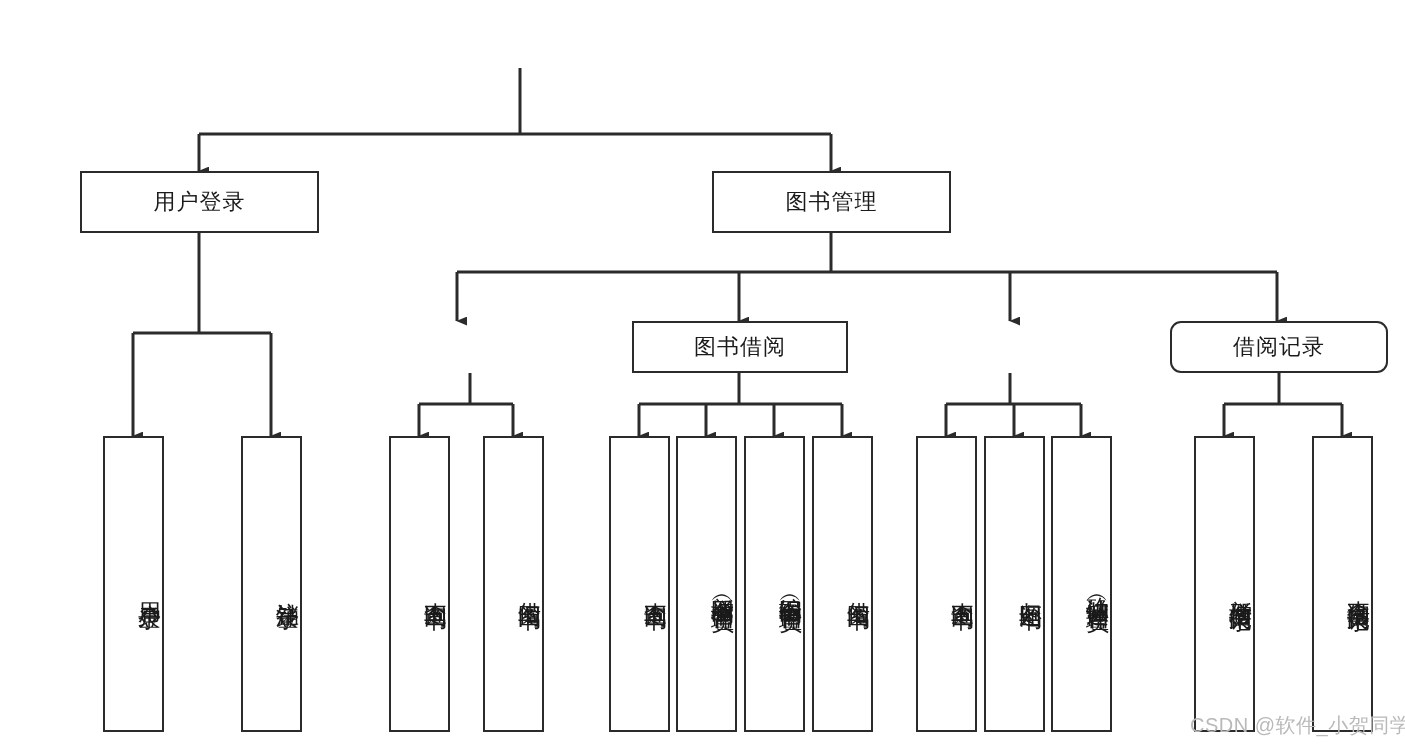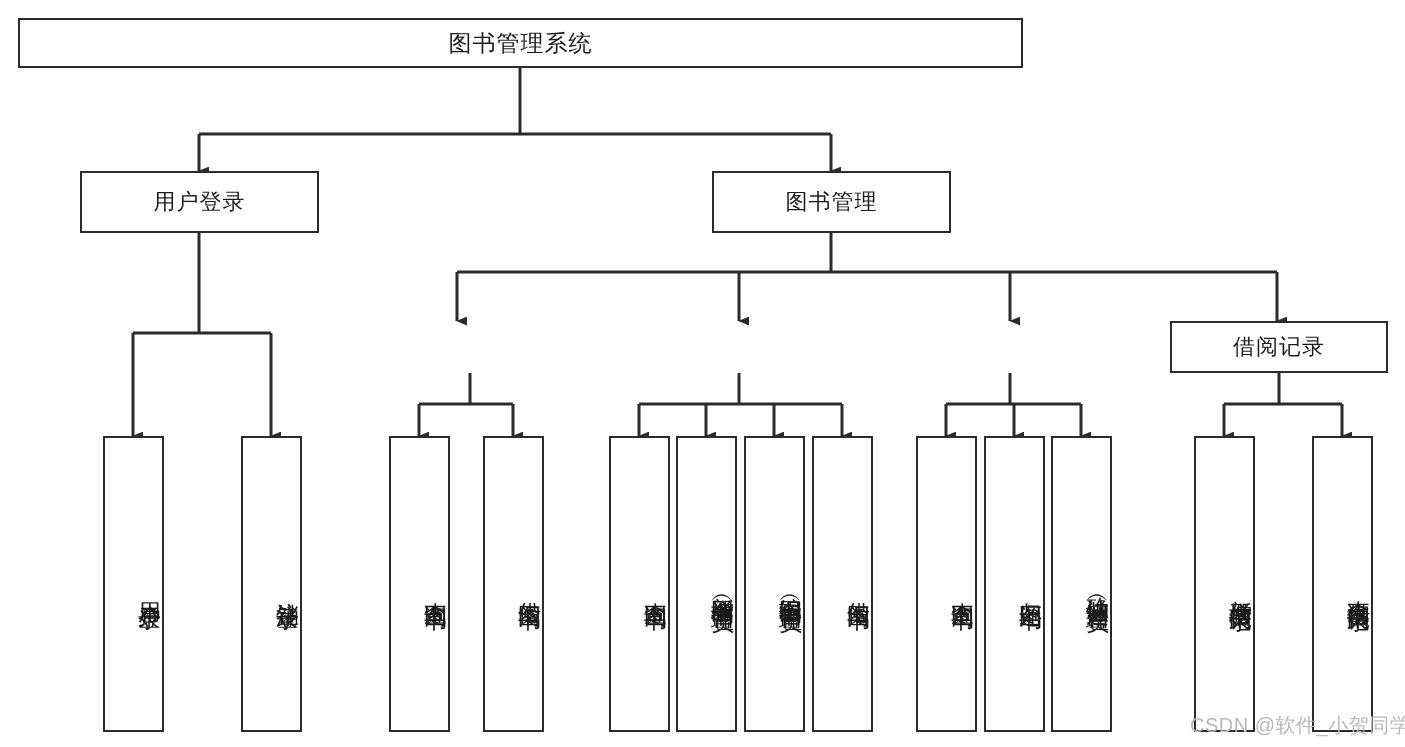--- a/index.html
+++ b/index.html
@@ -111,26 +111,26 @@
       <path d="M 1014 404 L 1014 436" marker-end="url(#arrowhead)"></path>
       <path d="M 1081 404 L 1081 436" marker-end="url(#arrowhead)"></path>
 
       <path d="M 1279 373 L 1279 404"></path>
       <path d="M 1224 404 L 1342 404"></path>
       <path d="M 1224 404 L 1224 436" marker-end="url(#arrowhead)"></path>
       <path d="M 1342 404 L 1342 436" marker-end="url(#arrowhead)"></path>
     </g>
   </svg>
 
-  <div class="node horiz root" style="left:18px; top:18px; width:1005px; height:50px;">图书管理系统</div>
 
   <div class="node horiz" style="left:80px; top:171px; width:239px; height:62px;">用户登录</div>
   <div class="node horiz" style="left:712px; top:171px; width:239px; height:62px;text-align:center;">图书管理</div>
 
-  <div class="node horiz" style="left:1170px; top:321px; width:218px; height:52px;">借阅记录</div>
+  <div class="node horiz" style="left:632px; top:321px; width:216px; height:52px;">图书借阅</div>
+  <div class="node horiz" style="left:1170px; top:321px; width:218px; height:52px;border-radius:11px;">借阅记录</div>
 
   <div class="node vert" style="left:103px; top:436px; width:61px; height:296px;">用户登录</div>
   <div class="node vert" style="left:241px; top:436px; width:61px; height:296px;">注销登录</div>
 
   <div class="node vert" style="left:389px; top:436px; width:61px; height:296px;">查询图书</div>
   <div class="node vert" style="left:483px; top:436px; width:61px; height:296px;">借阅图书</div>
 
   <div class="node vert" style="left:609px; top:436px; width:61px; height:296px;">查询图书</div>
   <div class="node vert" style="left:676px; top:436px; width:61px; height:296px;">新增图书（管理员）</div>
   <div class="node vert" style="left:744px; top:436px; width:61px; height:296px;">编辑图书（管理员）</div>

